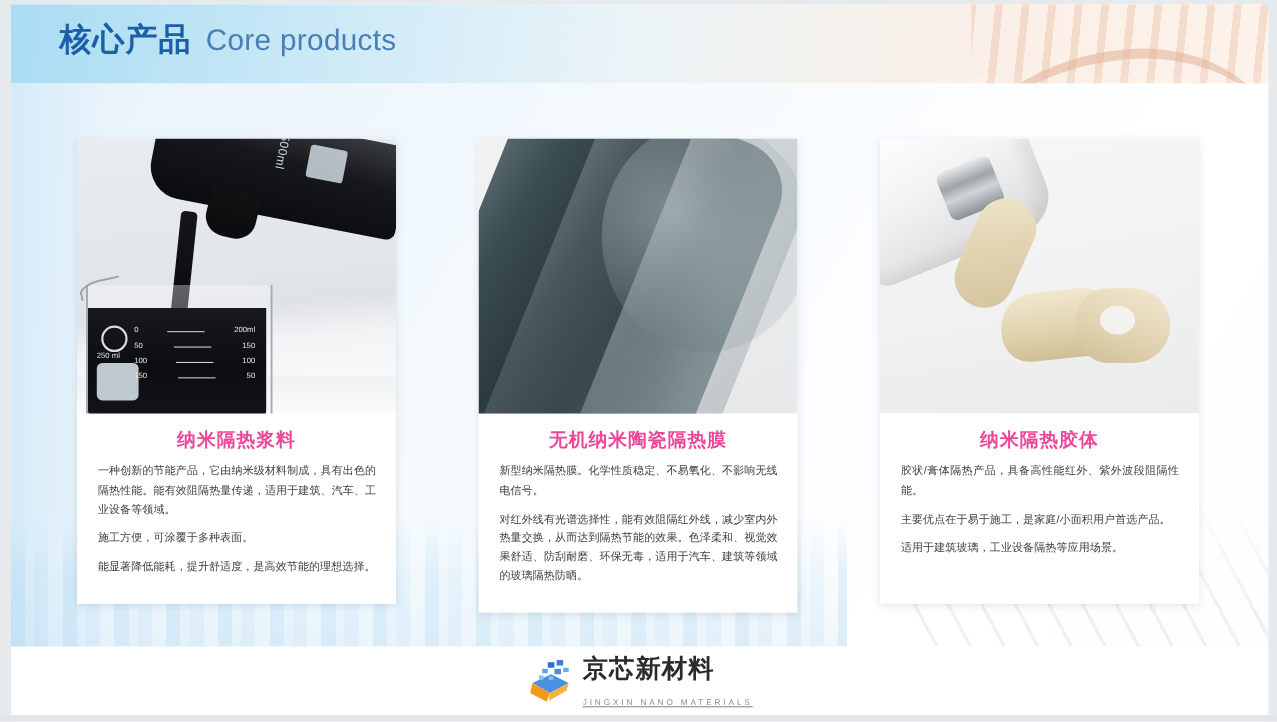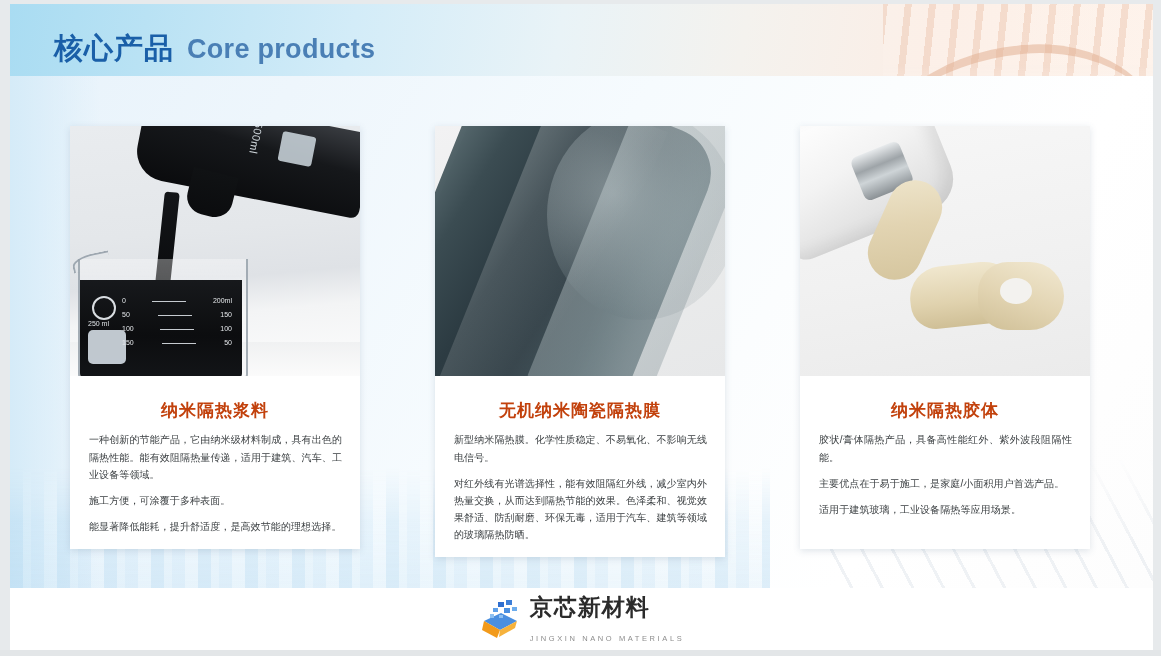--- a/index.html
+++ b/index.html
@@ -33,24 +33,24 @@
       repeating-linear-gradient(96deg,
         rgba(232,186,160,.75) 0px,rgba(232,186,160,.75) 7px,
         rgba(255,246,240,.30) 7px,rgba(255,246,240,.30) 24px);
   }
   .header-arc{
     position:absolute;right:-10px;top:42px;width:300px;height:120px;
     border-top:9px solid rgba(226,176,148,.55);
     border-radius:62% 50% 0 0 / 100% 90% 0 0;
     transform:rotate(-5deg);
   }
-  .header-inner{position:absolute;left:0;top:12px;width:100%;height:100%;}
+  .header-inner{position:absolute;left:0;top:0;width:100%;height:100%;}
   .title-wrap{position:absolute;left:44px;top:18px;display:flex;align-items:baseline;gap:13px;}
   .title-cn{font-size:29px;font-weight:bold;color:#1a5fa8;letter-spacing:1px;line-height:1;}
-  .title-en{font-size:27px;color:#4a7fb5;font-weight:700;line-height:1;letter-spacing:.3px;}
+  .title-en{font-size:27px;color:#4a7fb5;font-weight:400;line-height:1;letter-spacing:.3px;}
 
   
   .stage{
     position:absolute;left:10px;top:76px;width:1143px;height:512px;
     background:linear-gradient(120deg,#e8f3fb 0%,#eef6fc 20%,#f6fbfe 45%,#fbfdfe 62%,#ffffff 78%,#fdfdfd 100%);
     overflow:hidden;
   }
   .stage-city{
     position:absolute;left:0;bottom:0;width:760px;height:120px;opacity:.55;
     background:
@@ -88,22 +88,22 @@
   .card-2{left:425px;top:50px;width:290px;height:431px;}
   .card-3{left:790px;top:50px;width:290px;height:423px;}
 
   .card-img{width:100%;position:relative;overflow:hidden;flex:none;}
   .card-1 .card-img{height:250px;}
   .card-2 .card-img{height:250px;}
   .card-3 .card-img{height:250px;}
 
   .card-body{padding:14px 18px 16px 18px;}
   .card-title{
-    text-align:center;font-size:17px;font-weight:bold;color:#c2410c;
-    letter-spacing:1px;margin:11px 0 10px 0;line-height:1.2;
+    text-align:center;font-size:17px;font-weight:bold;color:#ec4899;
+    letter-spacing:1px;margin:0 0 10px 0;line-height:1.2;
   }
   .card-p{
     font-size:10px;color:#3c4043;line-height:1.72;margin:0 0 9px 1px;
     text-align:justify;letter-spacing:.1px;
   }
   .card-p:last-child{margin-bottom:0;}
 
   
   .photo-beaker{width:100%;height:100%;position:relative;
     background:linear-gradient(175deg,#e9ecef 0%,#e4e7ea 42%,#dfe2e6 60%,#f3f4f5 73%,#fdfdfd 100%);}
@@ -182,21 +182,21 @@
 
   
   .footer{
     position:absolute;left:10px;top:588px;width:1143px;height:62px;background:#ffffff;
     display:flex;align-items:center;justify-content:center;
   }
   .logo{display:flex;align-items:center;gap:9px;}
   .logo-mark{width:42px;height:40px;position:relative;flex:none;}
   .logo-text{display:flex;flex-direction:column;line-height:1;gap:13px;}
   .logo-cn{font-size:23px;font-weight:bold;color:#2b2b2b;letter-spacing:1px;}
-  .logo-en{font-size:7.5px;color:#8d8d8d;letter-spacing:2.6px;margin-top:3px;}
+  .logo-en{font-size:7.5px;color:#8d8d8d;letter-spacing:2.6px;margin-top:3px;text-decoration:underline;}
 </style>
 </head>
 <body>
 
 <div class="slide">
 
   <div class="frame-top"></div>
   <div class="frame-left"></div>
   <div class="frame-right"></div>
   <div class="frame-bottom"></div>

